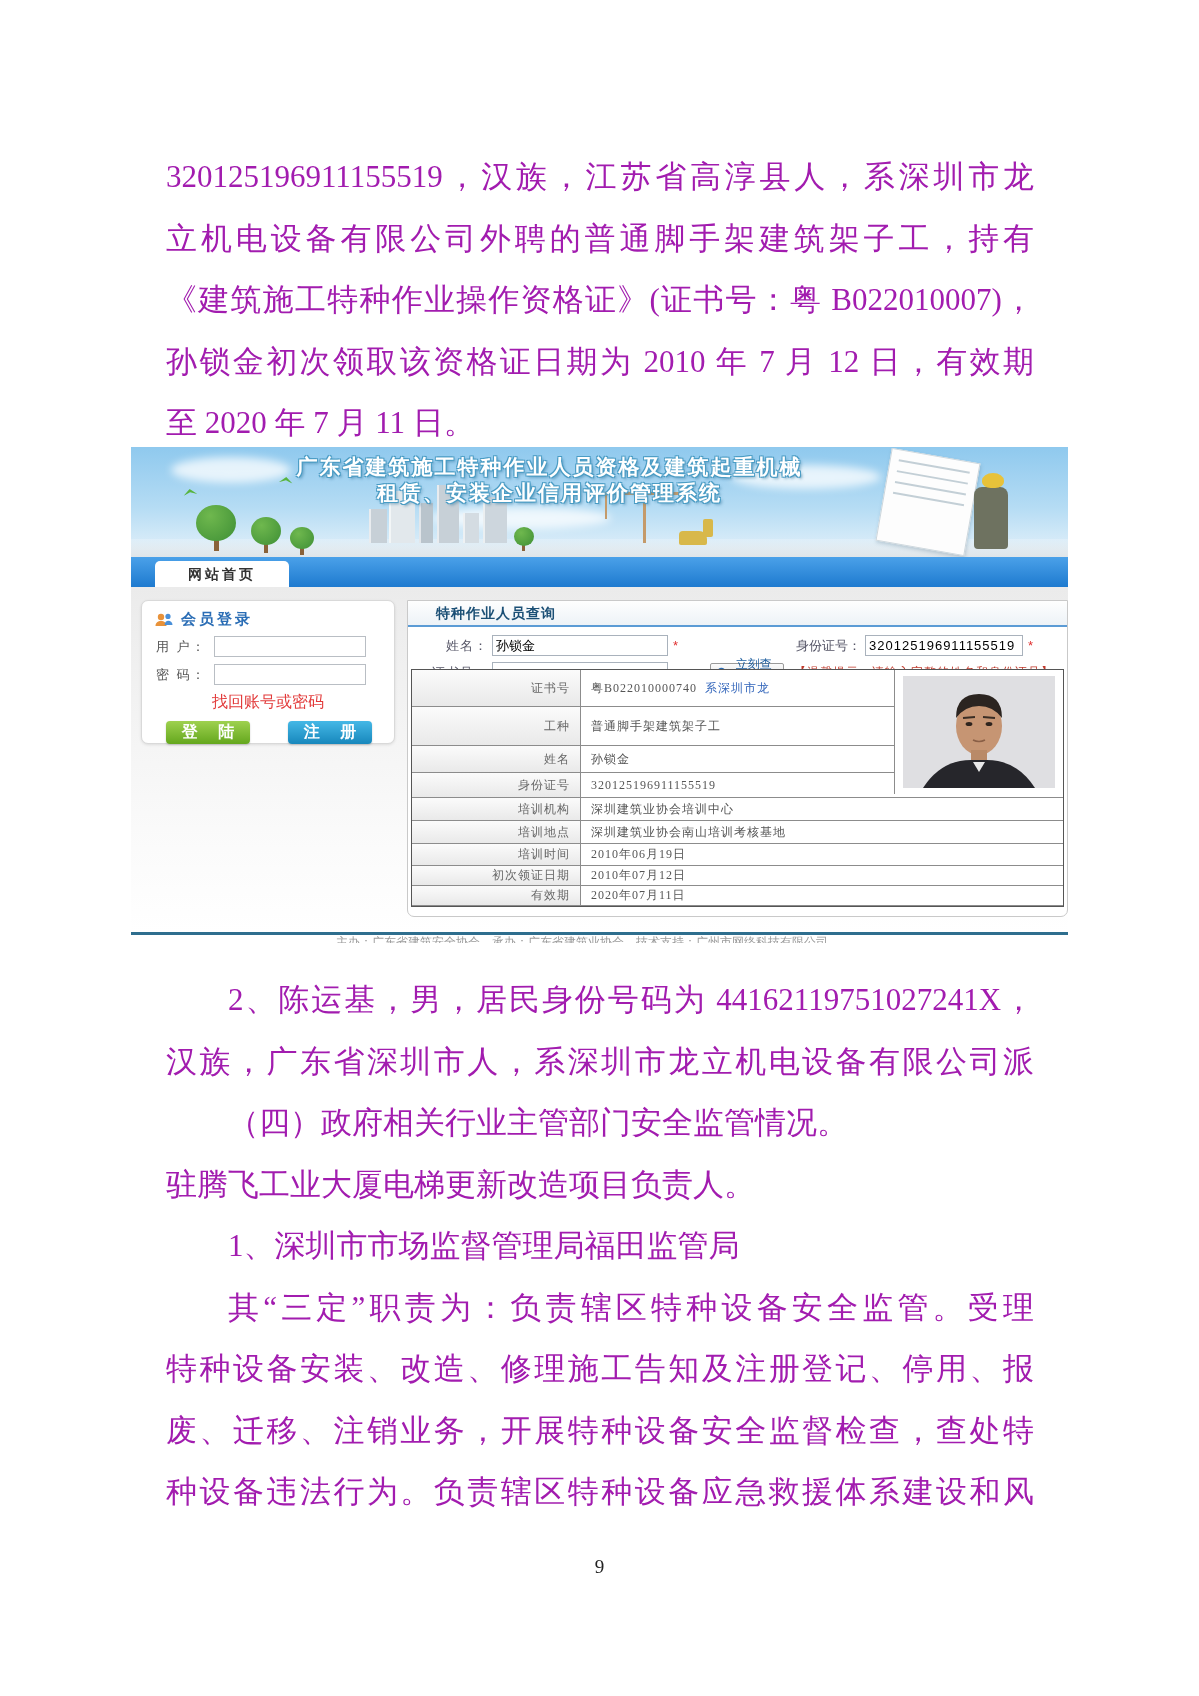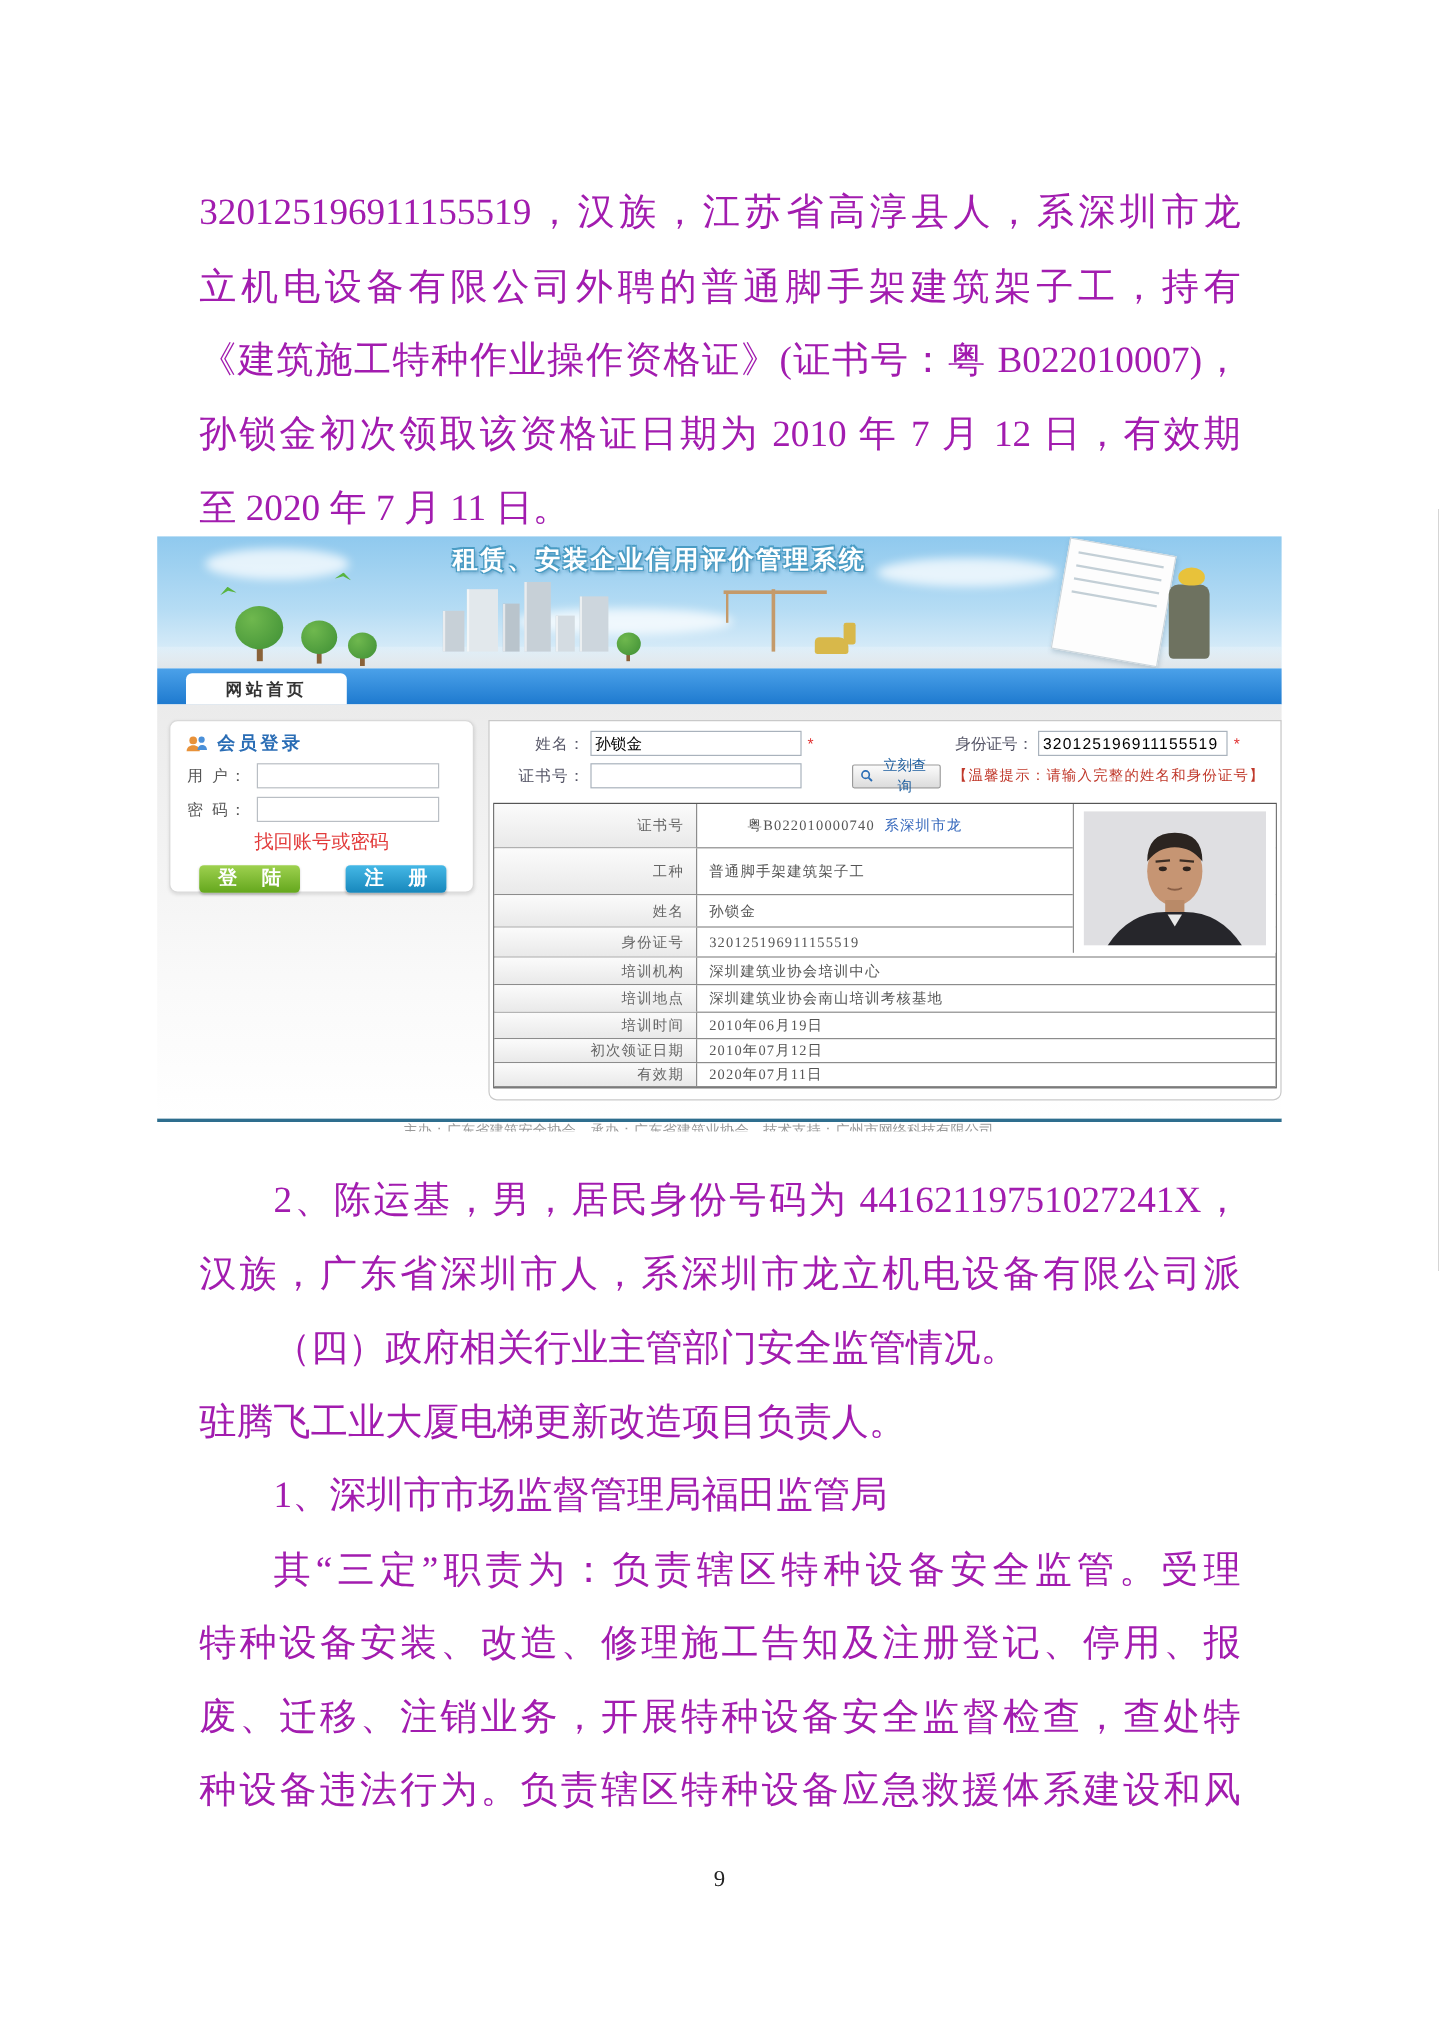--- a/index.html
+++ b/index.html
@@ -143,20 +143,21 @@
       <div class="sheet" style="right:95px;top:8px;width:88px;height:92px;">
           <i></i>
           <i></i>
           <i></i>
           <i></i>
         </div>
       <div class="worker-body" style="right:60px;top:40px;width:34px;height:62px;"></div>
       <div class="helmet" style="right:64px;top:26px;width:22px;height:15px;"></div>
 
       <div class="banner-title">
+        <div>广东省建筑施工特种作业人员资格及建筑起重机械</div>
         <div>租赁、安装企业信用评价管理系统</div>
       </div>
     </div>
 
     <div class="navbar">
       <div class="tab">网站首页</div>
     </div>
 
     <div class="content">
 
@@ -179,20 +180,21 @@
           <input type="password" style="">
         </div>
         <div class="forgot">找回账号或密码</div>
         <div class="btnrow">
           <button class="btn green">登 陆</button>
           <button class="btn blue">注 册</button>
         </div>
       </div>
 
       <div class="query">
+        <div class="q-hd">特种作业人员查询</div>
 
         <div class="q-form">
           <div class="frow r1">
             <span class="f-label">姓名：</span>
             <input class="f-input" type="text" value="孙锁金" style="">
             <span class="star">*</span>
             <span class="id-label">身份证号：</span>
             <input class="f-input id" type="text" value="320125196911155519" style="">
             <span class="star">*</span>
           </div>
@@ -204,21 +206,21 @@
                 <circle cx="4.5" cy="4.5" r="3.2" fill="none" stroke="#2a6db5" stroke-width="1.4"></circle>
                 <line x1="7" y1="7" x2="10" y2="10" stroke="#2a6db5" stroke-width="1.6"></line>
               </svg>
               <span>立刻查询</span>
             </button>
             <span class="hint">【温馨提示：请输入完整的姓名和身份证号】</span>
           </div>
         </div>
 
         <div class="q-table">
-          <div class="trow" style="height:36px;gap:32px;">
+          <div class="trow" style="height:36px;">
             <div class="t-label">证书号</div>
             <div class="t-value" style="margin-right:168px;">
               <span>粤B022010000740</span>
               <span class="t-link">系深圳市龙</span>
             </div>
           </div>
           <div class="trow" style="height:38px;">
             <div class="t-label">工种</div>
             <div class="t-value" style="margin-right:168px;">普通脚手架建筑架子工</div>
           </div>

